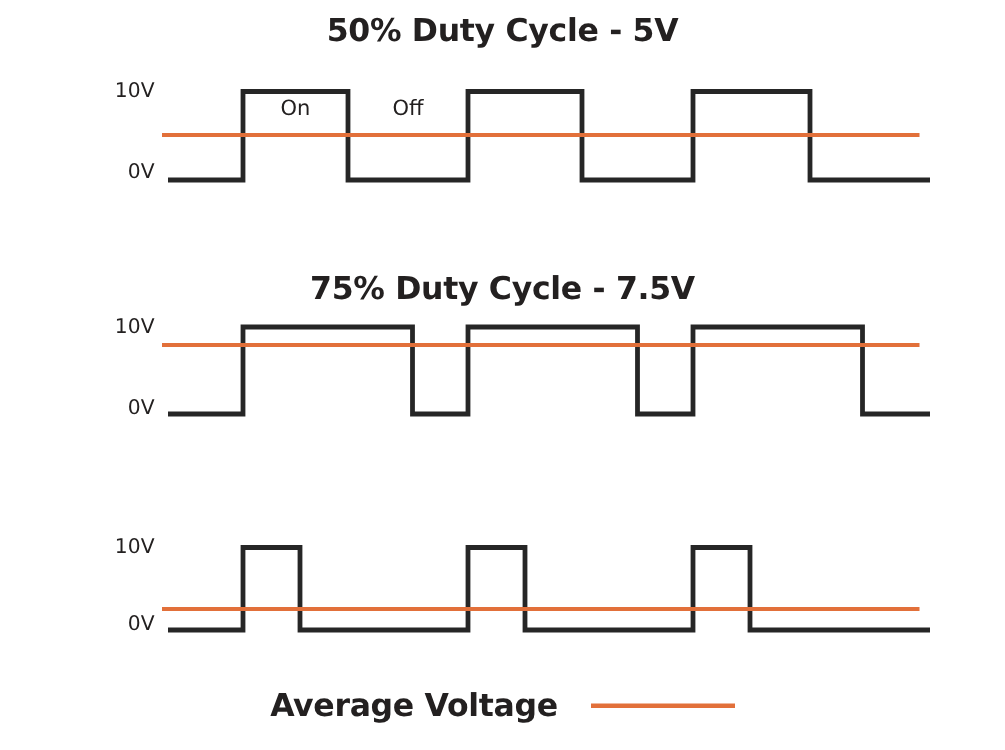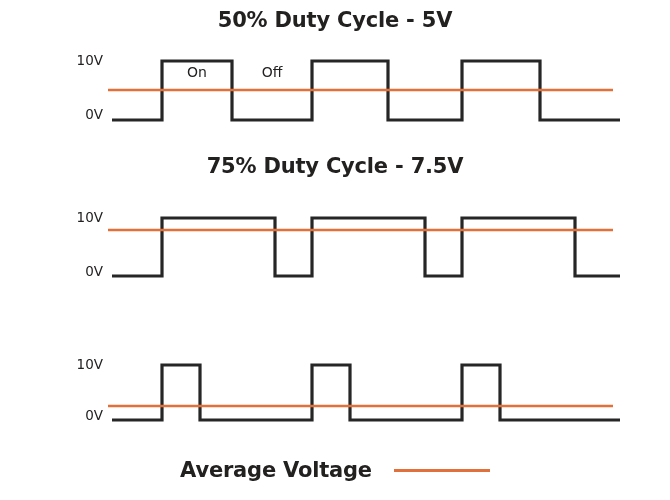--- a/index.html
+++ b/index.html
@@ -95,21 +95,21 @@
 
   <svg class="panel" style="top:45px;" width="670" height="95" viewBox="0 0 670 95">
     <text class="axis-label" x="103" y="16">10V</text>
     <text class="axis-label" x="103" y="70">0V</text>
     <path class="wave" d="M 112,75 L 162,75 L 162,16 L 232,16 L 232,75 L 312,75 L 312,16 L 388,16 L 388,75 L 462,75 L 462,16 L 540,16 L 540,75 L 620,75"></path>
     <line class="avg-line" x1="108" y1="45" x2="613" y2="45"></line>
     <text class="state-label" x="197" y="28">On</text>
     <text class="state-label" x="272" y="28">Off</text>
   </svg>
 
-  <div class="chart-title" style="top:154px;">75% Duty Cycle - 7.5V</div>
+  <div class="chart-title" style="top:180px;">75% Duty Cycle - 7.5V</div>
 
   <svg class="panel" style="top:202px;" width="670" height="95" viewBox="0 0 670 95">
     <text class="axis-label" x="103" y="16">10V</text>
     <text class="axis-label" x="103" y="70">0V</text>
     <path class="wave" d="M 112,74 L 162,74 L 162,16 L 275,16 L 275,74 L 312,74 L 312,16 L 425,16 L 425,74 L 462,74 L 462,16 L 575,16 L 575,74 L 620,74"></path>
     <line class="avg-line" x1="108" y1="28" x2="613" y2="28"></line>
   </svg>
 
 
   <svg class="panel" style="top:348px;" width="670" height="95" viewBox="0 0 670 95">

